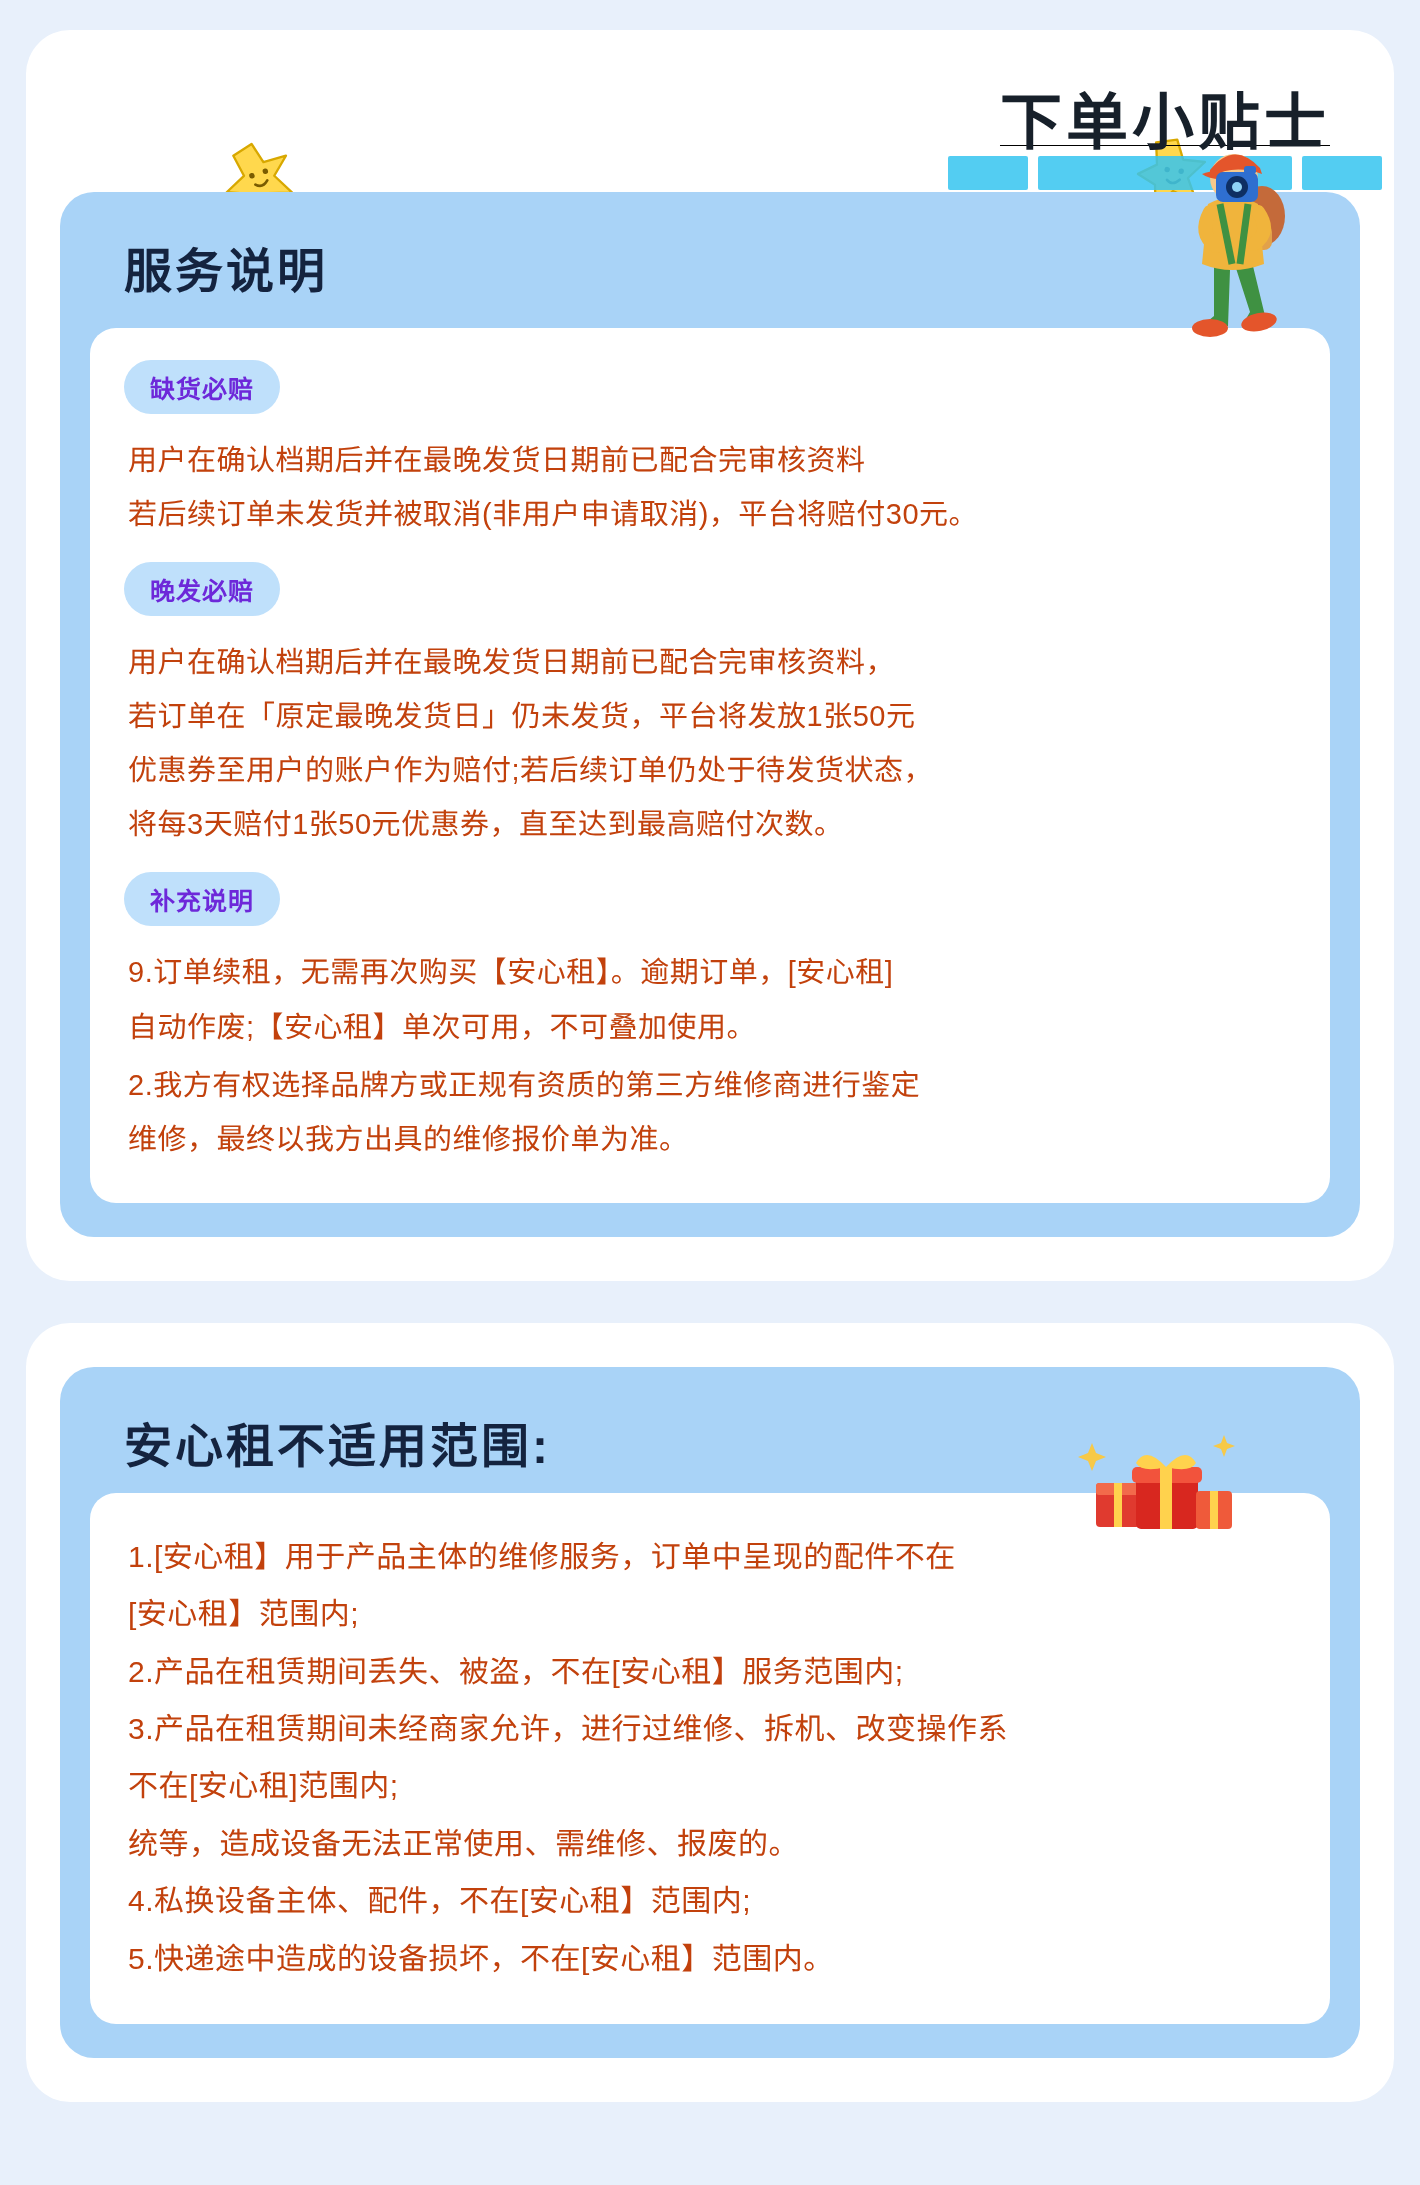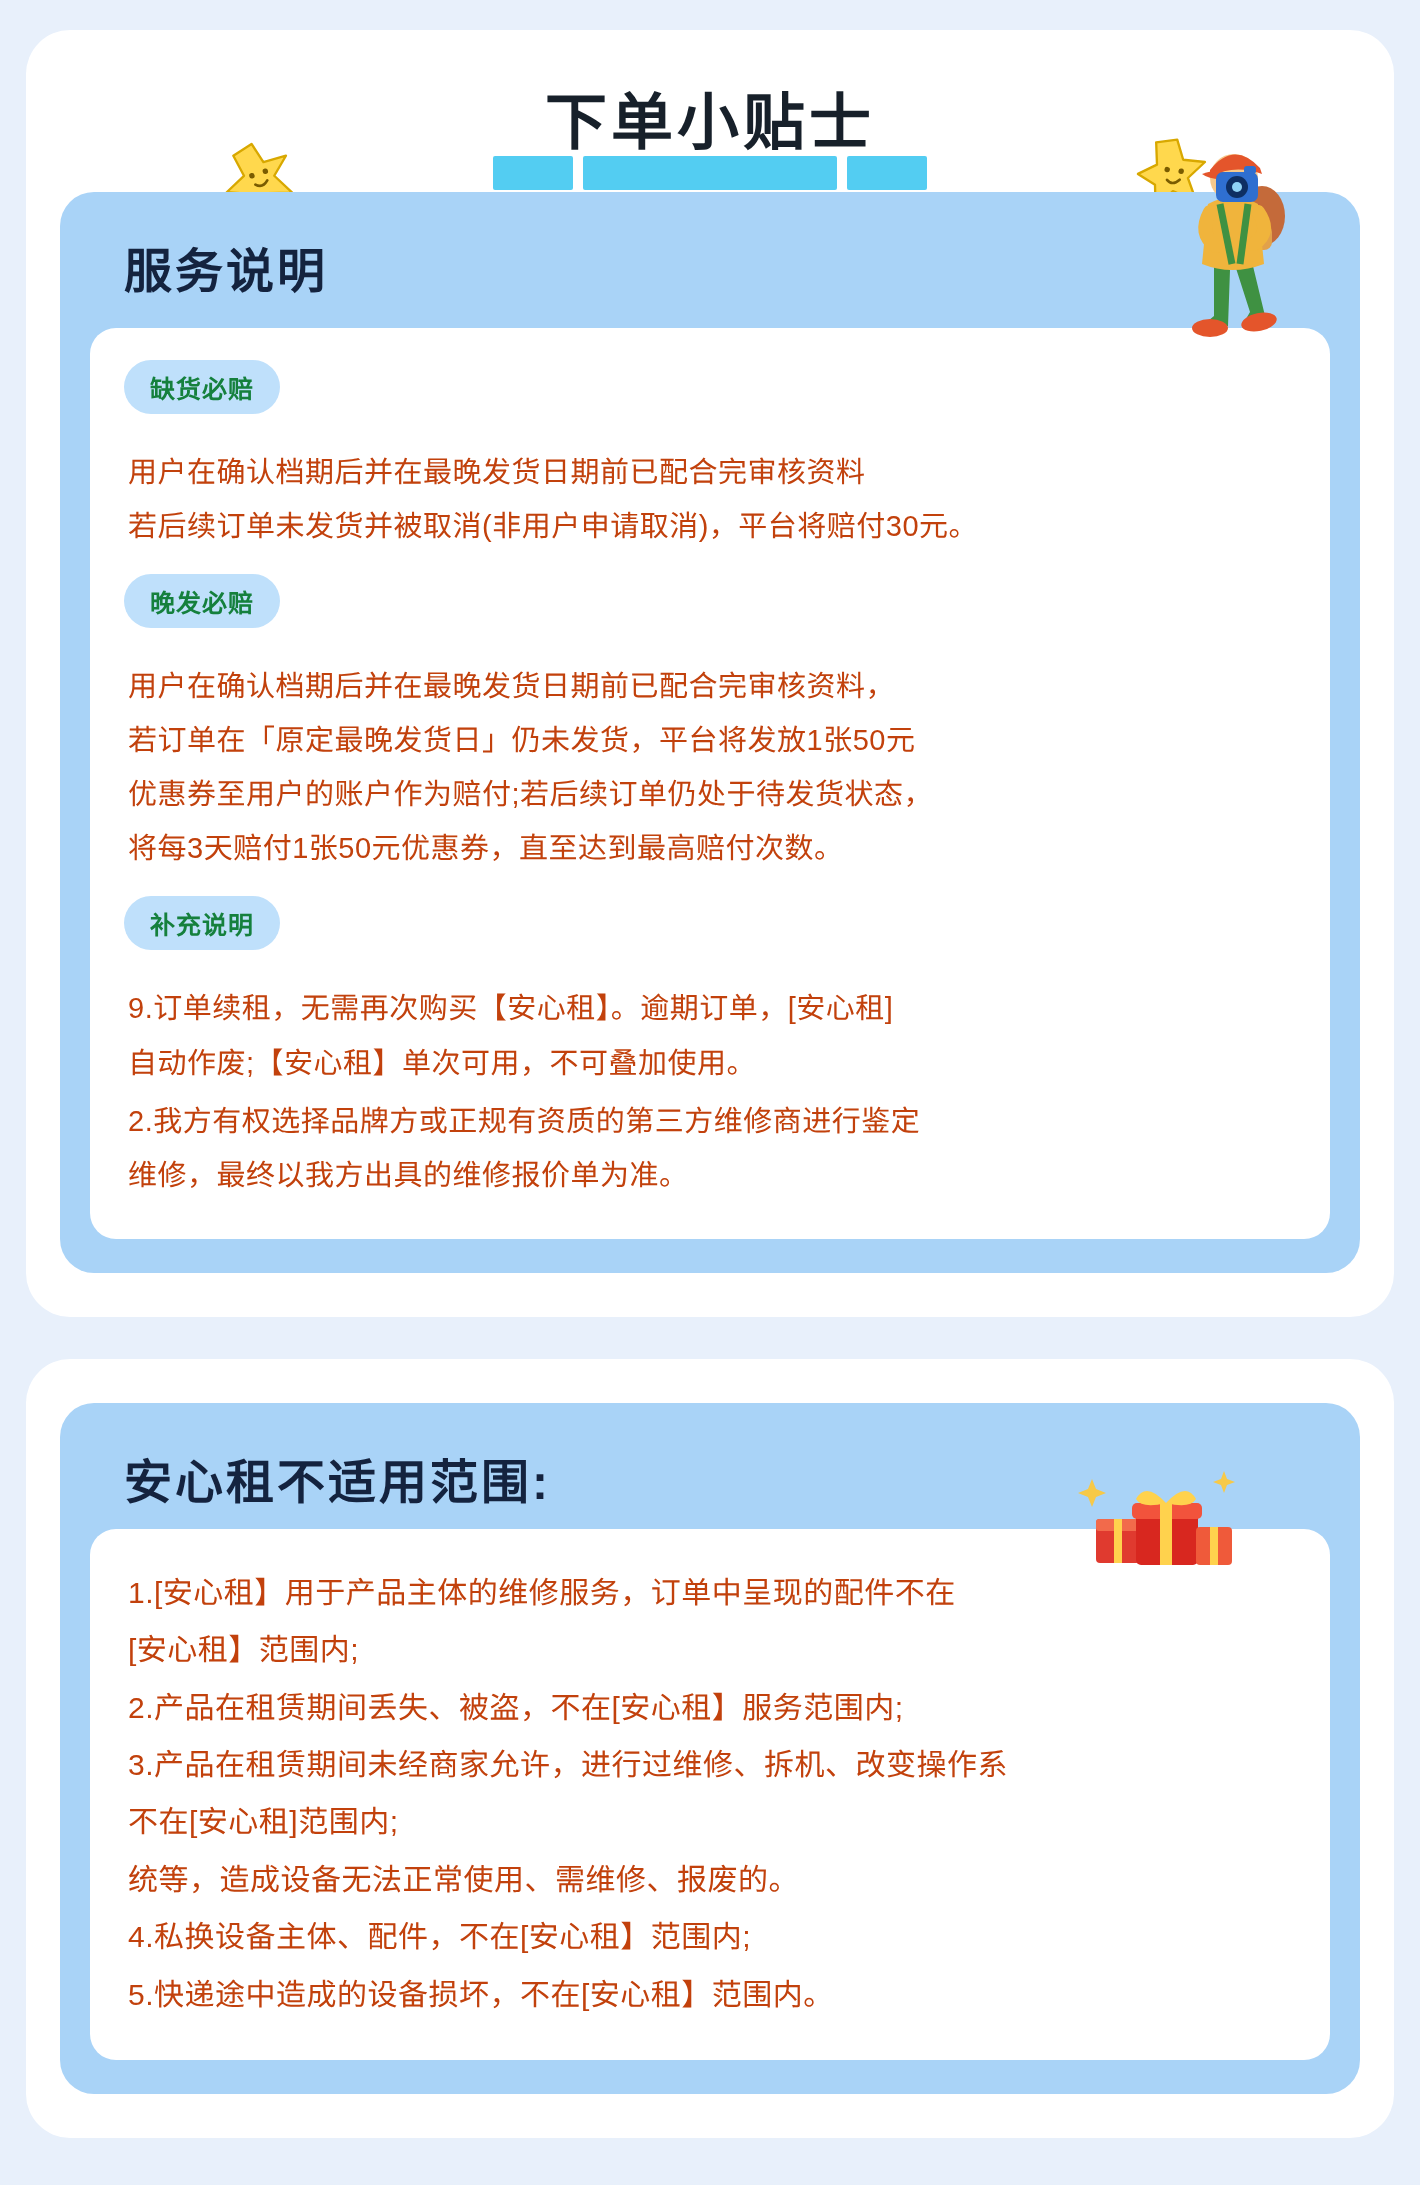--- a/index.html
+++ b/index.html
@@ -31,21 +31,22 @@
   .outer-card + .outer-card {
     margin-top: 42px;
   }
 
   
   .header {
     position: relative;
     height: 118px;
     display: flex;
     align-items: center;
-    justify-content: center;
+    justify-content: flex-end;
+    text-decoration: underline;
   }
   .title-wrap {
     position: relative;
     display: inline-block;
     padding: 0 30px;
   }
   .title-underline {
     position: absolute;
     left: -22px;
     right: -22px;
@@ -103,26 +104,26 @@
   }
   .white-inner {
     background: #ffffff;
     border-radius: 26px;
     padding: 32px 34px 34px 34px;
     box-sizing: border-box;
   }
   .pill {
     display: inline-block;
     background: #bfe0fb;
-    color: #15803d;
+    color: #6d28d9;
     font-size: 25px;
     font-weight: bold;
     border-radius: 999px;
     padding: 9px 26px;
-    margin-bottom: 26px;
+    margin-bottom: 14px;
     letter-spacing: 1px;
   }
   .para {
     font-size: 29px;
     line-height: 1.52;
     color: #c2410c;
     margin: 10px 0 8px 4px;
     letter-spacing: .5px;
   }
   .block + .block { margin-top: 26px; }

